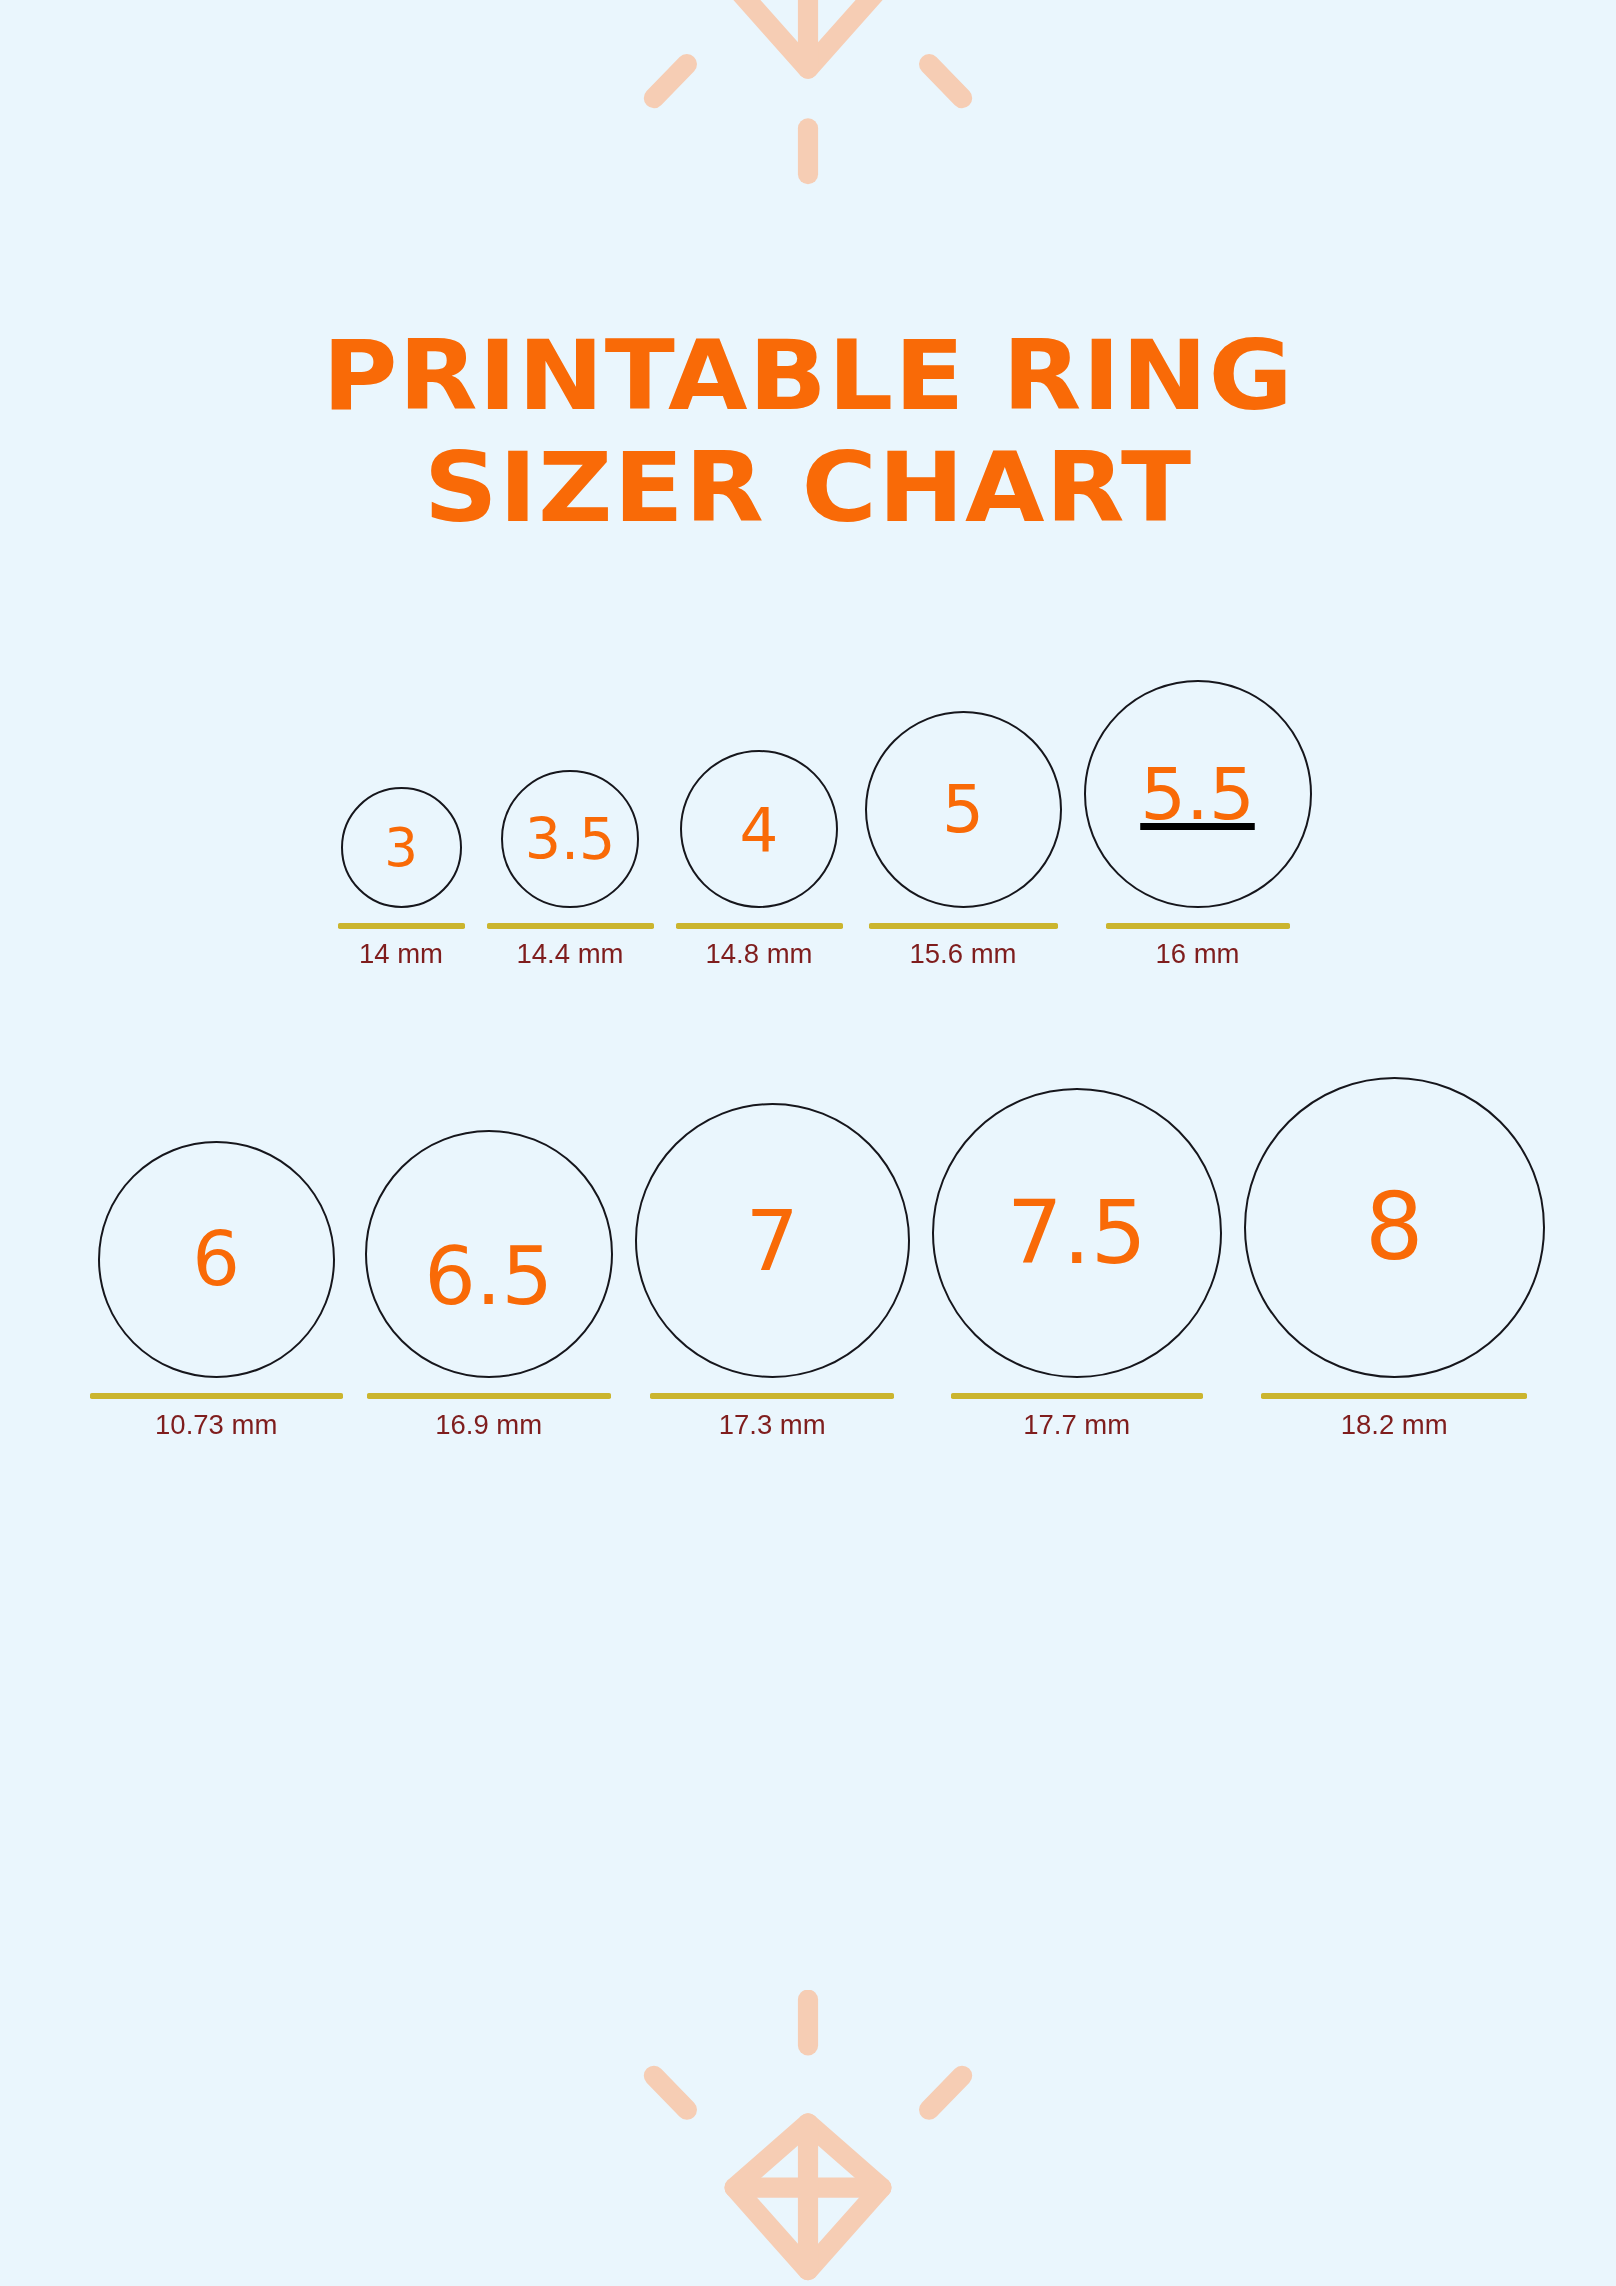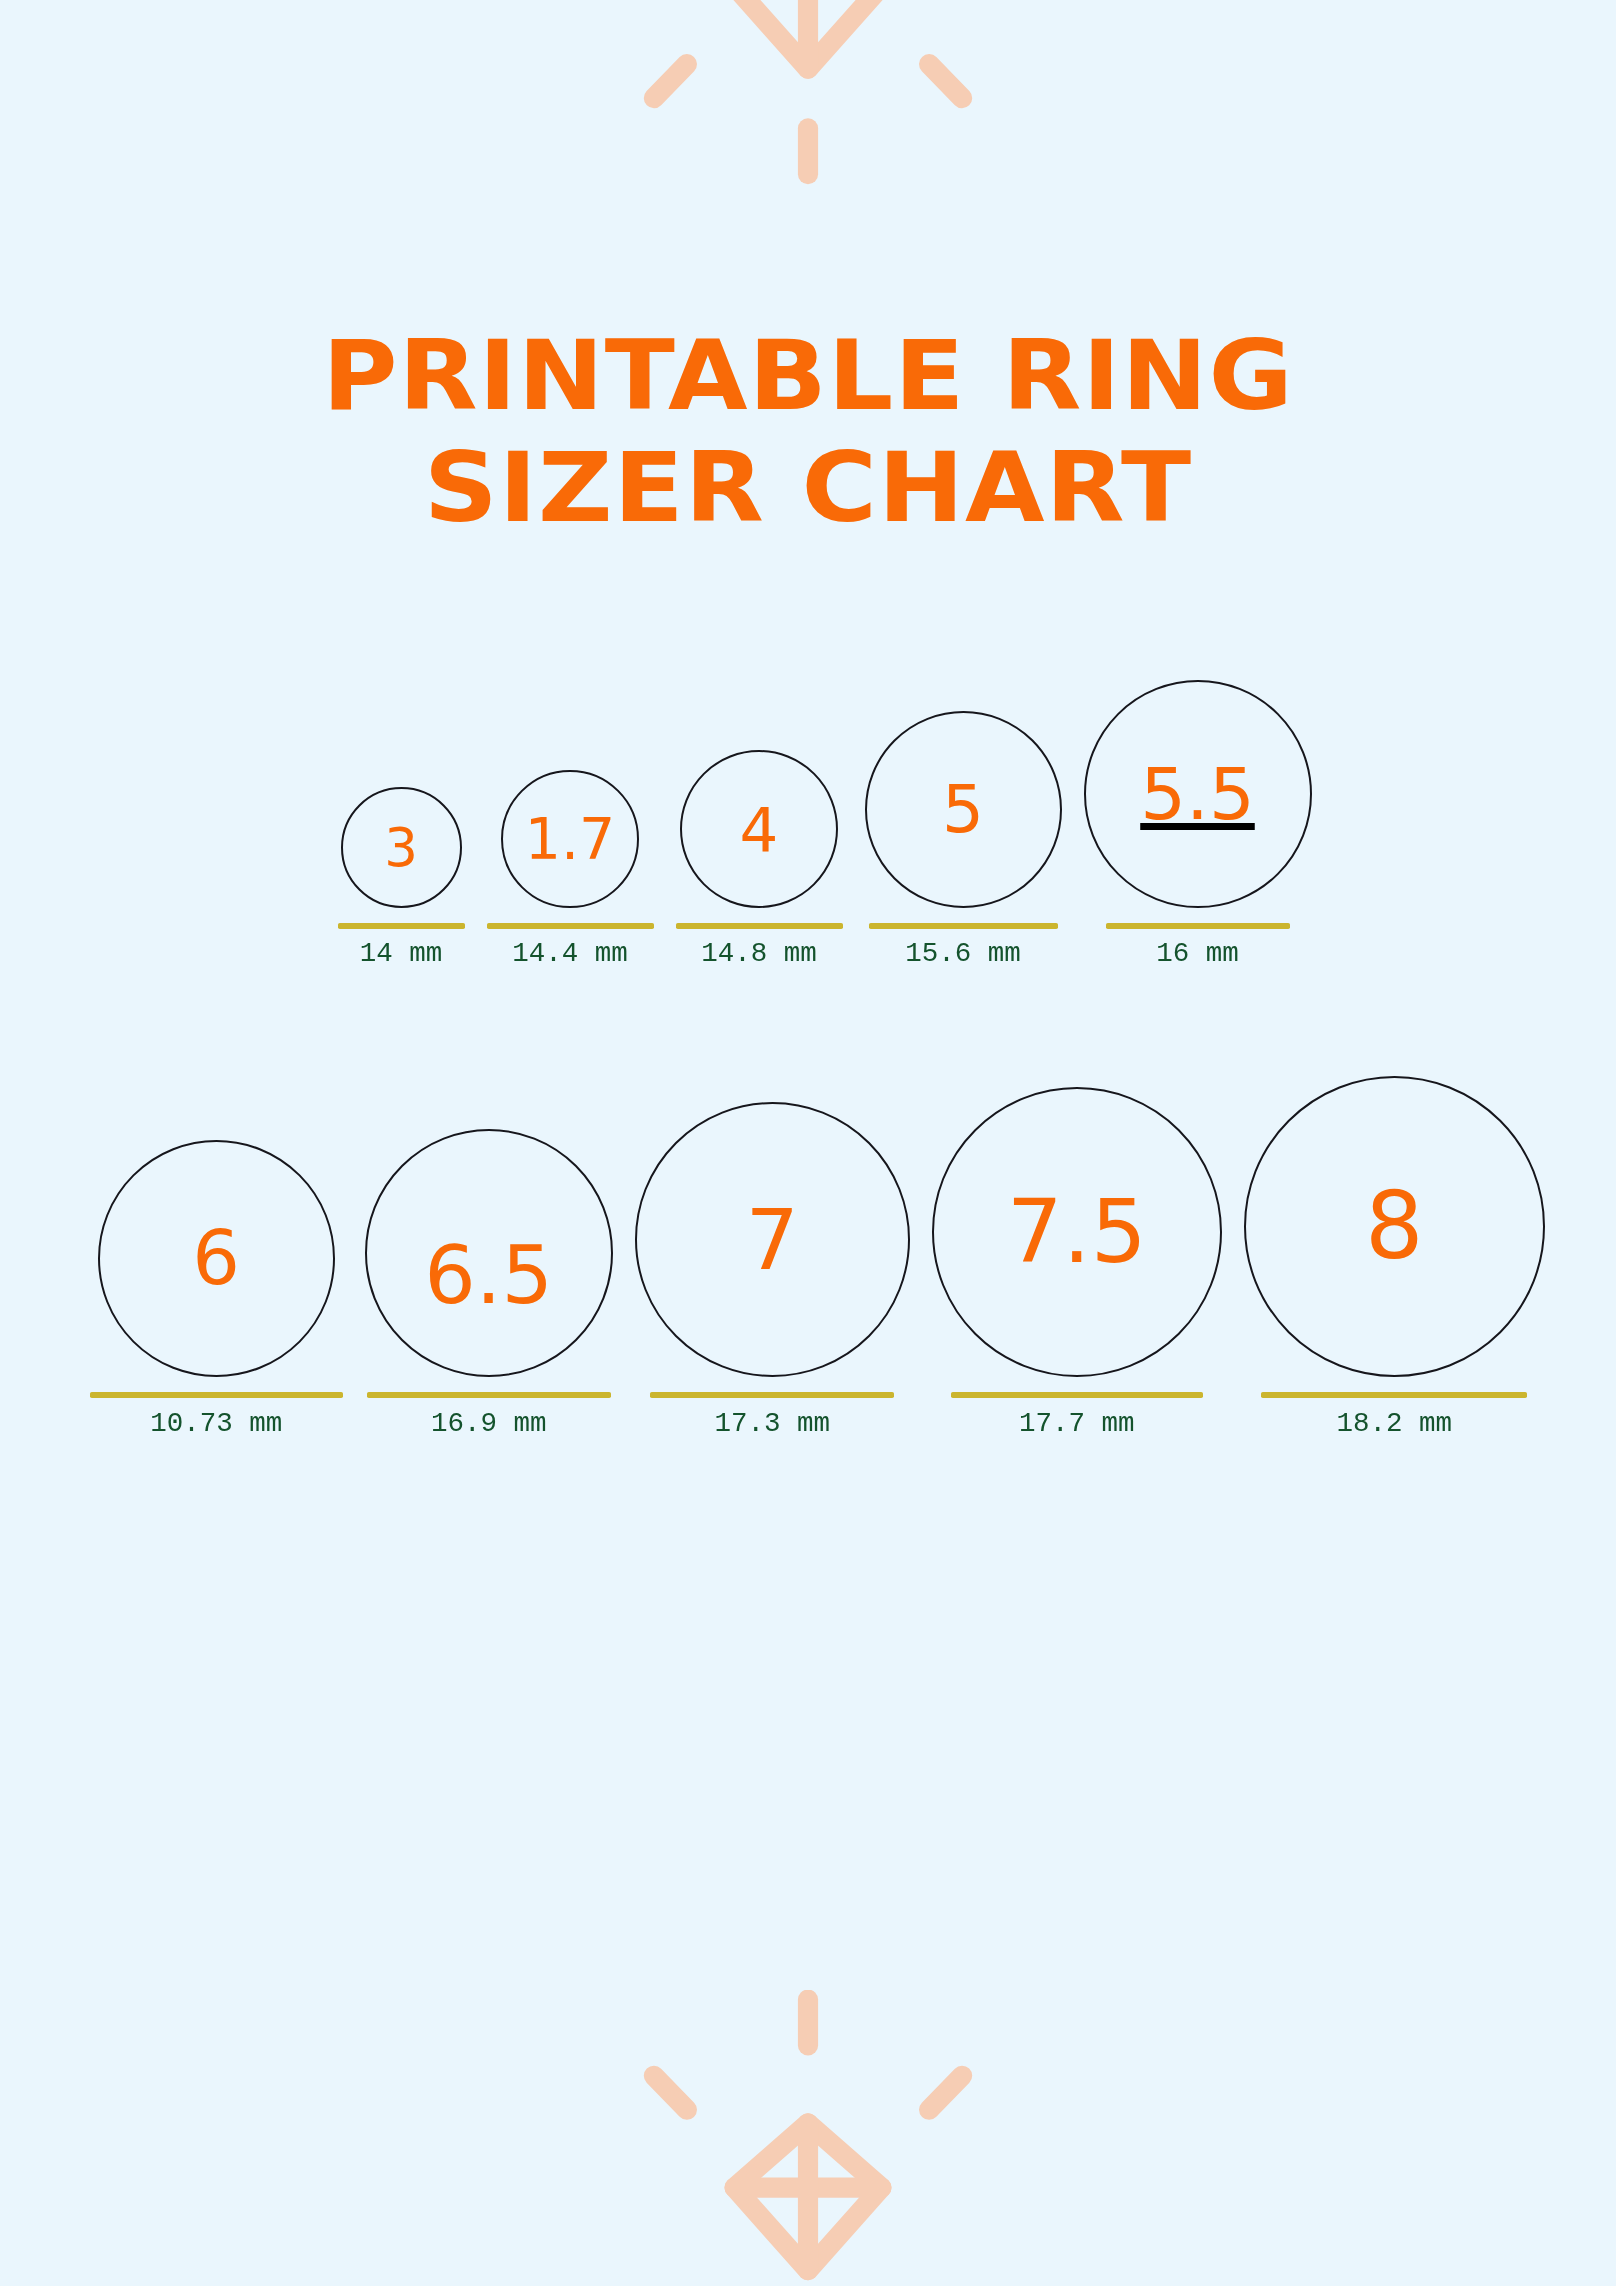--- a/index.html
+++ b/index.html
@@ -93,23 +93,23 @@
     line-height: 1;
   }
   .ring-rule {
     height: 6.4px;
     background: #cbb52e;
     border-radius: 1.8px;
     margin-top: 14.7px;
   }
   .ring-mm {
     margin-top: 9.2px;
-    color: #14532d;
+    color: #7f1d1d;
     font-size: 27.5px;
-    font-family: Liberation Mono, monospace;
+    font-family: Liberation Sans, sans-serif;
     white-space: nowrap;
   }
 </style>
 </head>
 <body>
 
 <div class="diamond-deco diamond-top">
   <svg width="422" height="303" viewBox="0 0 460 330" fill="none" xmlns="http://www.w3.org/2000/svg">
     <g stroke="#f6cdb4" stroke-width="22" stroke-linecap="round" stroke-linejoin="round" fill="none">
       <path d="M150 60 L230 -10 L310 60 L230 150 Z"></path>
@@ -134,21 +134,21 @@
     <div class="ring-cell">
       <div class="ring-circle" style="width:121px;height:121px;">
         <span class="ring-size" style="font-size:53px;">3</span>
       </div>
       <div class="ring-rule" style="width:127px;"></div>
       <div class="ring-mm">14 mm</div>
     </div>
 
     <div class="ring-cell">
       <div class="ring-circle" style="width:138px;height:138px;">
-        <span class="ring-size" style="font-size:57px;">1.7</span>
+        <span class="ring-size" style="font-size:57px;">3.5</span>
       </div>
       <div class="ring-rule" style="width:167px;"></div>
       <div class="ring-mm">14.4 mm</div>
     </div>
 
     <div class="ring-cell">
       <div class="ring-circle" style="width:158px;height:158px;">
         <span class="ring-size" style="font-size:61px;">4</span>
       </div>
       <div class="ring-rule" style="width:167px;"></div>

